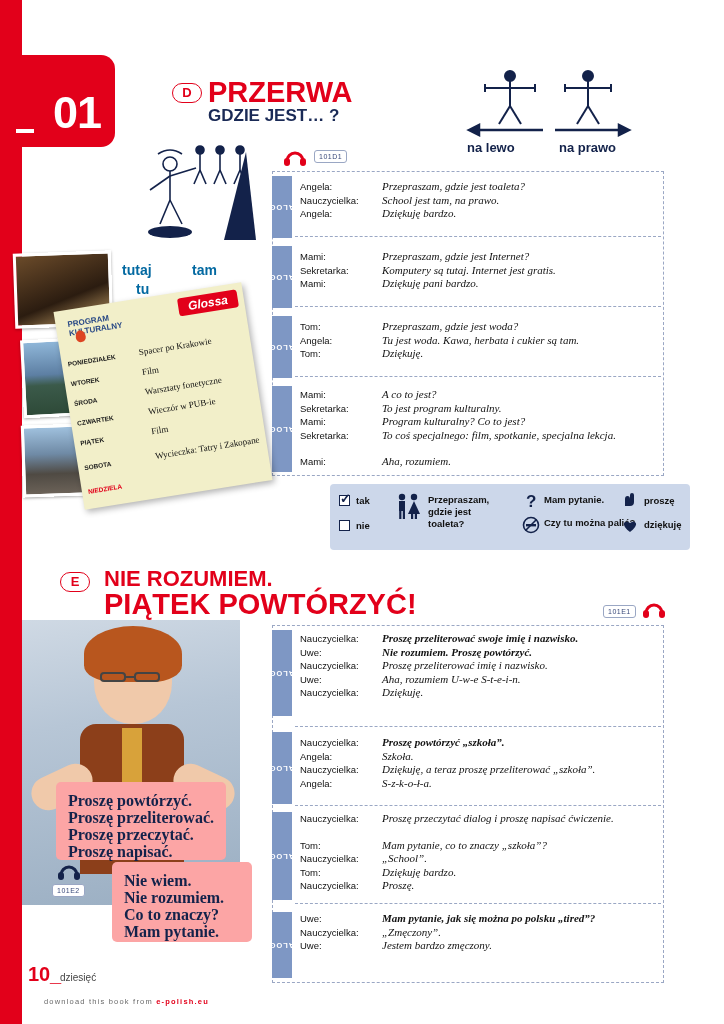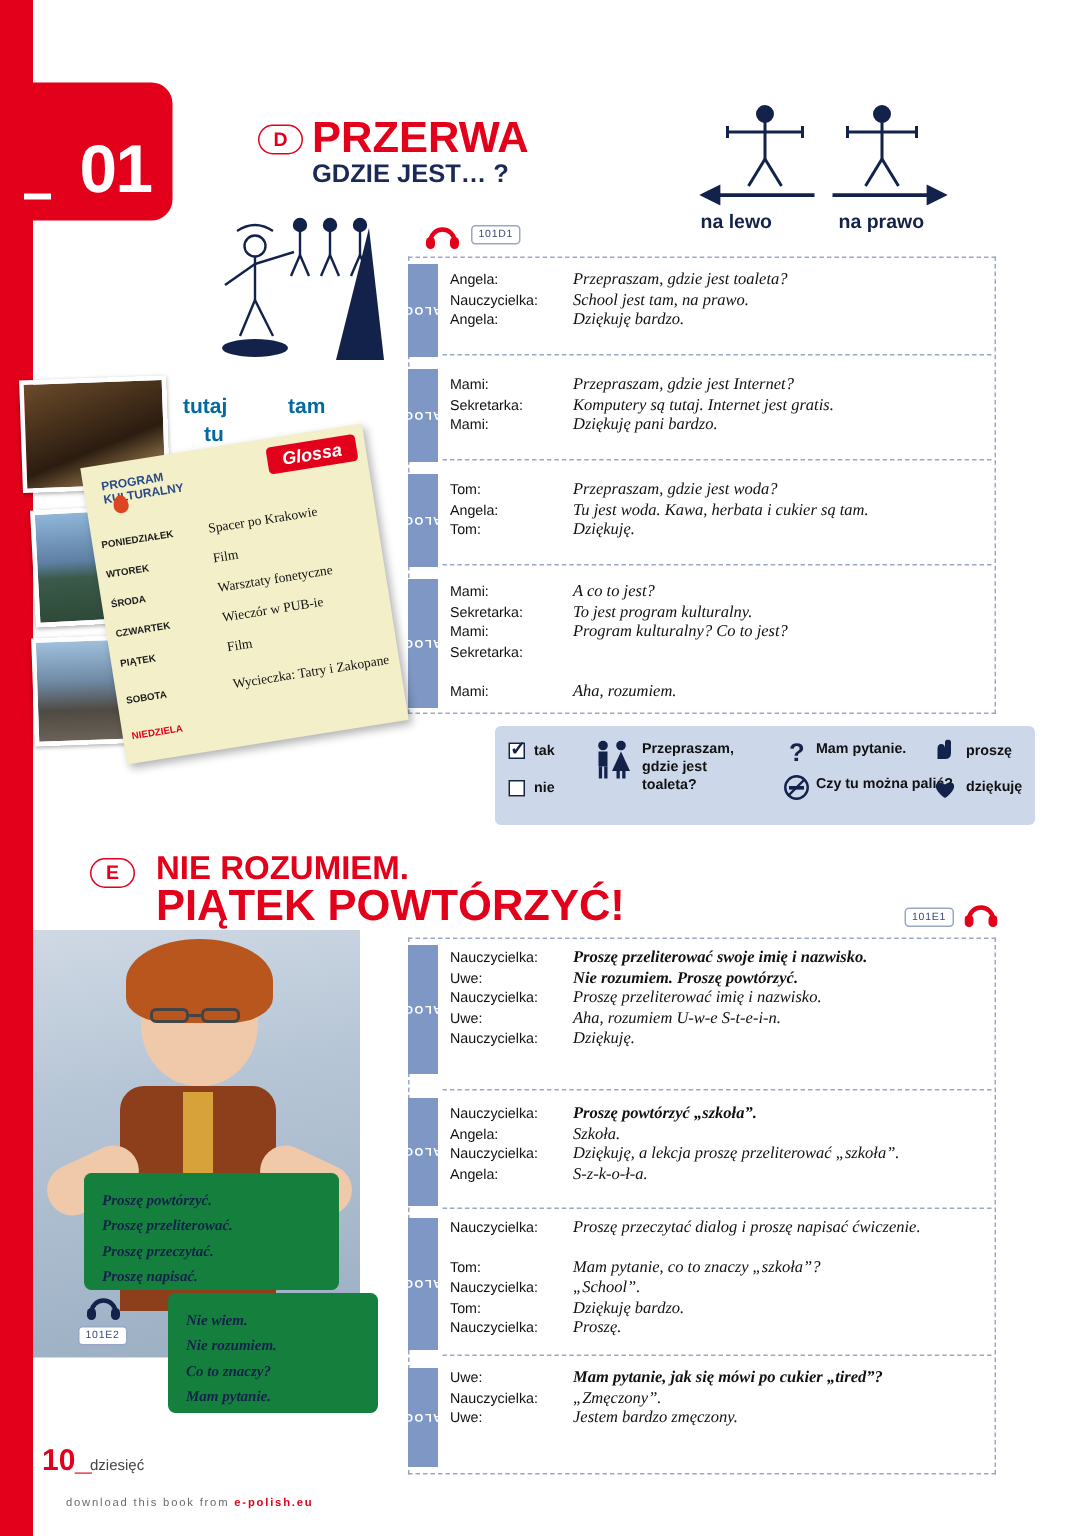--- a/index.html
+++ b/index.html
@@ -81,23 +81,23 @@
   .spk { width:82px; color:#111; font-family:"Liberation Sans", sans-serif; flex:0 0 82px;}
   .utt { color:#111; font-family:"Liberation Serif", serif; font-style:italic; font-size:11px; }
 
   
   .phrasebox {
     position:absolute; background:#ccd7ea; border-radius:4px;
   }
   .phrase-txt { font-size:9.5px; color:#111; font-weight:bold; line-height:12px;}
 
   .bluebox {
-    position:absolute; background:#15803d; border-radius:5px;
-    color:#13224a; font-family:"Liberation Serif", serif; font-style:italic;
-    font-weight:bold; font-size:10px; line-height:17px; padding:10px 12px;
+    position:absolute; background:#fca5a5; border-radius:5px;
+    color:#13224a; font-family:"Liberation Serif", serif; 
+    font-weight:bold; font-size:16px; line-height:17px; padding:10px 12px;
   }
 
   
   .photo { position:absolute; border:3px solid #fff; box-shadow:0 1px 3px rgba(0,0,0,.35); }
 
   
   .pagenum { position:absolute; left:28px; bottom:38px; color:#e2001a; font-size:20px; font-weight:bold;}
   .pagename { position:absolute; left:60px; bottom:41px; color:#444; font-size:10px;}
   .footer-note { position:absolute; left:44px; bottom:18px; font-size:7.5px; color:#6a6a6a; letter-spacing:1.2px;}
   .footer-note b { color:#e2001a;text-align:center; }
@@ -258,20 +258,21 @@
     <div class="row">
         <span class="spk">Sekretarka:</span>
         <span class="utt">To jest program kulturalny.</span>
       </div>
     <div class="row">
         <span class="spk">Mami:</span>
         <span class="utt">Program kulturalny? Co to jest?</span>
       </div>
     <div class="row">
         <span class="spk">Sekretarka:</span>
+        <span class="utt" style="width:260px;display:inline-block;">To coś specjalnego: film, spotkanie, specjalna lekcja.</span>
       </div>
     <div class="row" style="margin-top:13px;">
         <span class="spk">Mami:</span>
         <span class="utt">Aha, rozumiem.</span>
       </div>
   </div>
 
   <div class="phrasebox" style="left:330px;top:484px;width:360px;height:66px;">
 
     <div style="position:absolute;left:9px;top:11px;width:11px;height:11px;border:1.6px solid #13224a;background:#fff;"></div>
@@ -438,21 +439,21 @@
     <div class="row">
         <span class="spk">Nauczycielka:</span>
         <span class="utt" style="font-weight:bold;">Proszę powtórzyć „szkoła”.</span>
       </div>
     <div class="row">
         <span class="spk">Angela:</span>
         <span class="utt">Szkoła.</span>
       </div>
     <div class="row">
         <span class="spk">Nauczycielka:</span>
-        <span class="utt">Dziękuję, a lekcja proszę przeliterować „szkoła”.</span>
+        <span class="utt">Dziękuję, a teraz proszę przeliterować „szkoła”.</span>
       </div>
     <div class="row">
         <span class="spk">Angela:</span>
         <span class="utt">S-z-k-o-ł-a.</span>
       </div>
   </div>
   <div style="position:absolute;left:295px;top:805px;width:366px;border-top:1px dashed #9aa7c4;"></div>
 
   <div class="dlg-rows" style="left:300px;top:812px;width:356px;">
     <div class="row">
@@ -474,21 +475,21 @@
     <div class="row">
         <span class="spk">Nauczycielka:</span>
         <span class="utt">Proszę.</span>
       </div>
   </div>
   <div style="position:absolute;left:295px;top:903px;width:366px;border-top:1px dashed #9aa7c4;"></div>
 
   <div class="dlg-rows" style="left:300px;top:912px;width:356px;">
     <div class="row">
         <span class="spk">Uwe:</span>
-        <span class="utt" style="font-weight:bold;">Mam pytanie, jak się mówi po cukier „tired”?</span>
+        <span class="utt" style="font-weight:bold;">Mam pytanie, jak się można po polsku „tired”?</span>
       </div>
     <div class="row">
         <span class="spk">Nauczycielka:</span>
         <span class="utt">„Zmęczony”.</span>
       </div>
     <div class="row">
         <span class="spk">Uwe:</span>
         <span class="utt">Jestem bardzo zmęczony.</span>
       </div>
   </div>

